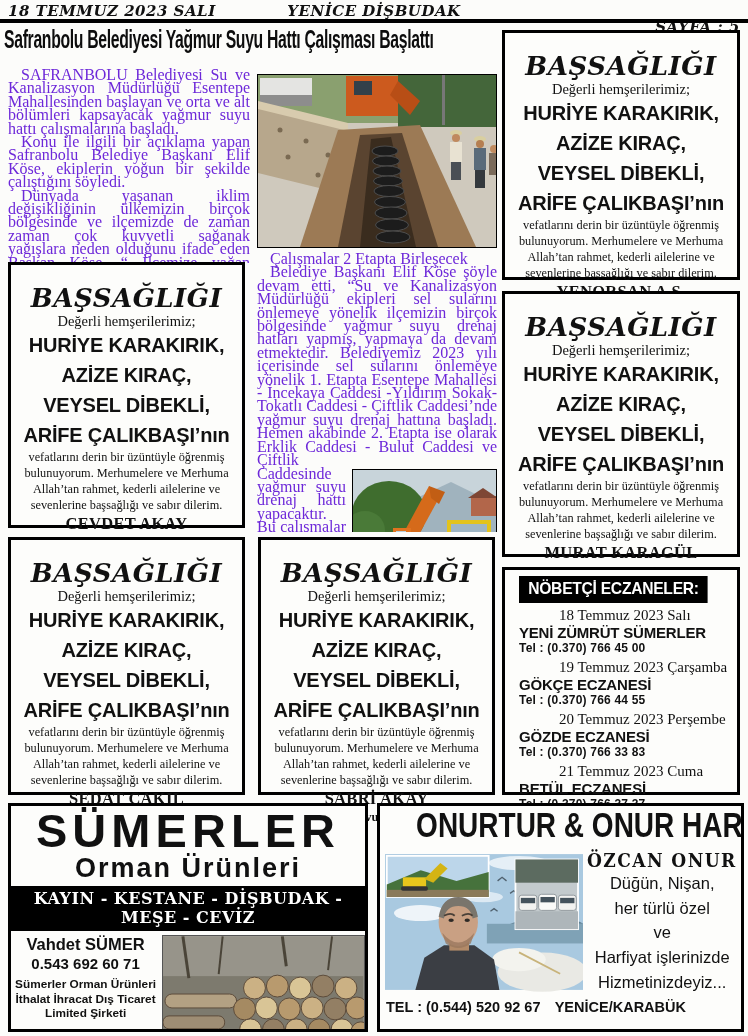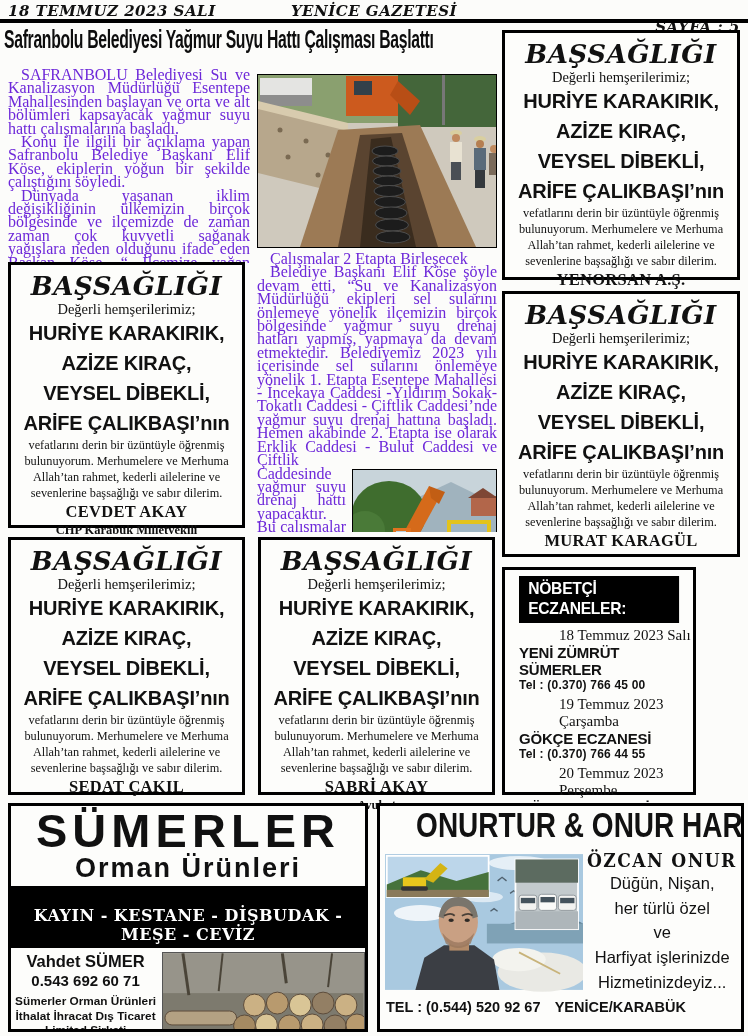--- a/index.html
+++ b/index.html
@@ -18,21 +18,21 @@
 
   
   .col{font-size:16px;line-height:13.4px;text-align:justify;color:#6d28d9;}
   .col p{margin:0;text-indent:13px;}
   .col p.noindent{text-indent:0;}
   .photo{border:1px solid #000;display:block;background:#ccc;}
   .float-photo{float:right;margin:2px 0 3px 6px;}
 
   
   .cbox{border:3px solid #000;background:#fdfdfb;box-sizing:border-box;text-align:center;
-        display:flex;flex-direction:column;justify-content:space-evenly;padding:6px 6px;}
+        display:flex;flex-direction:column;justify-content:space-evenly;padding:18px 6px;}
   .cbox-title{font:italic 800 26px "DejaVu Serif",serif;letter-spacing:.5px;}
   .cbox-greet{font-size:14.5px;}
   .cbox-names{font-family:"Liberation Sans",sans-serif;font-weight:800;font-size:20px;
               line-height:1.5;letter-spacing:-.2px;}
   .cbox-body{font-size:12.3px;line-height:1.3;padding:0 4px;}
   .cbox-signer-name{font-weight:700;font-size:16.5px;letter-spacing:.3px;}
   .cbox-signer-sub{font-weight:700;font-size:12.5px;margin-top:1px;}
 
   
   .pbox{border:3px solid #000;box-sizing:border-box;background:#fdfdfb;padding:6px 0 0 14px;}
@@ -44,21 +44,21 @@
   .pname{font-family:"Liberation Sans",sans-serif;font-weight:800;font-size:15px;letter-spacing:-.2px;}
   .ptel{font-family:"Liberation Sans",sans-serif;font-weight:800;font-size:12px;letter-spacing:.2px;}
 
   
   .adbox{border:3px solid #000;box-sizing:border-box;background:#fdfdfb;overflow:hidden;}
   .sum-title{font-family:"Liberation Sans",sans-serif;font-weight:800;font-size:46px;
              letter-spacing:5px;text-align:center;line-height:1.0;margin-top:2px;transform:scaleX(1.02);}
   .sum-sub{font-family:"Liberation Sans",sans-serif;font-weight:800;font-size:27px;
            letter-spacing:2px;text-align:center;line-height:1.0;margin-top:1px;}
   .sum-band{background:#000;color:#fff;font:700 16px "DejaVu Serif",serif;text-align:center;
-            padding:20px 0 4px;margin-top:4px;letter-spacing:.5px;}
+            padding:3px 0 4px;margin-top:4px;letter-spacing:.5px;}
   .sum-row{display:flex;margin-top:4px;}
   .sum-left{width:150px;text-align:center;font-family:"Liberation Sans",sans-serif;}
   .sum-name{font-weight:800;font-size:16.5px;}
   .sum-phone{font-weight:800;font-size:15px;margin-top:1px;}
   .sum-co{font-weight:800;font-size:11.8px;line-height:1.25;margin-top:5px;}
   .sum-sales{font-weight:800;font-size:13px;line-height:1.3;margin-top:5px;}
 
   .onur-title{font-family:"Liberation Sans",sans-serif;font-weight:800;font-size:35px;
               white-space:nowrap;text-align:center;transform:scaleX(.8);transform-origin:center top;
               line-height:1.05;margin-top:1px;}
@@ -69,21 +69,21 @@
   .onur-line{font-family:"Liberation Sans",sans-serif;font-size:16.5px;line-height:1.5;}
   .onur-bottom{display:flex;font-family:"Liberation Sans",sans-serif;font-weight:800;
                font-size:14.5px;margin:1px 0 0 6px;width:300px;justify-content:space-between;}
 </style>
 </head>
 <body>
 
 <div class="page">
 
   <div class="abs mast" style="left:8px;top:2px;">18 TEMMUZ 2023 SALI</div>
-  <div class="abs mast" style="left:0;top:2px;width:748px;text-align:center;">YENİCE GAZETESİ</div>
+  <div class="abs mast" style="left:0;top:2px;width:748px;text-align:center;">YENİCE DİŞBUDAK</div>
   <div class="abs mast" style="right:8px;top:18px;">SAYFA : 5</div>
   <div class="abs rule-top"></div>
 
   <div class="abs headline">Safranbolu Belediyesi Yağmur Suyu Hattı Çalışması Başlattı</div>
 
   <div class="abs col" style="left:8px;top:68px;width:242px;height:195px;overflow:hidden;">
     <p>SAFRANBOLU Belediyesi Su ve Kanalizasyon Müdürlüğü Esentepe Mahallesinden başlayan ve orta ve alt bölümleri kapsayacak yağmur suyu hattı çalışmalarına başladı.</p>
     <p>Konu ile ilgili bir açıklama yapan Safranbolu Belediye Başkanı Elif Köse, ekiplerin yoğun bir şekilde çalıştığını söyledi.</p>
     <p>Dünyada yaşanan iklim değişikliğinin ülkemizin birçok bölgesinde ve ilçemizde de zaman zaman çok kuvvetli sağanak yağışlara neden olduğunu ifade eden Başkan Köse, “ İlçemize yağan kuvvetli yağışların oluşturduğu sel suları üst bölgelerde (Gayza köyü, tokatlı köyü ve Esentepe mahallesi) başlayıp İlçemizin orta ve alt bölümüne doğru çoğalarak konut veya bahçelerde sel baskınlarına</p>
   </div>
@@ -234,21 +234,21 @@
       <div>AZİZE KIRAÇ,</div>
       <div>VEYSEL DİBEKLİ,</div>
       <div>ARİFE ÇALIKBAŞI’nın</div>
     </div>
     <div class="cbox-body">vefatlarını derin bir üzüntüyle öğrenmiş bulunuyorum. Merhumelere ve Merhuma Allah’tan rahmet, kederli ailelerine ve sevenlerine başsağlığı ve sabır dilerim.</div>
     <div>
       <div class="cbox-signer-name">MURAT KARAGÜL</div>
     </div>
   </div>
 
-  <div class="abs pbox" style="left:502px;top:567px;width:194px;height:228px;">
+  <div class="abs pbox" style="left:502px;top:567px;width:238px;height:228px;">
     <div class="pbox-titlebar">NÖBETÇİ ECZANELER:</div>
     <div class="pentry">
       <div class="pdate">18 Temmuz 2023 Salı</div>
       <div class="pname">YENİ ZÜMRÜT SÜMERLER</div>
       <div class="ptel">Tel : (0.370) 766 45 00</div>
     </div>
     <div class="pentry">
       <div class="pdate">19 Temmuz 2023 Çarşamba</div>
       <div class="pname">GÖKÇE ECZANESİ</div>
       <div class="ptel">Tel : (0.370) 766 44 55</div>

